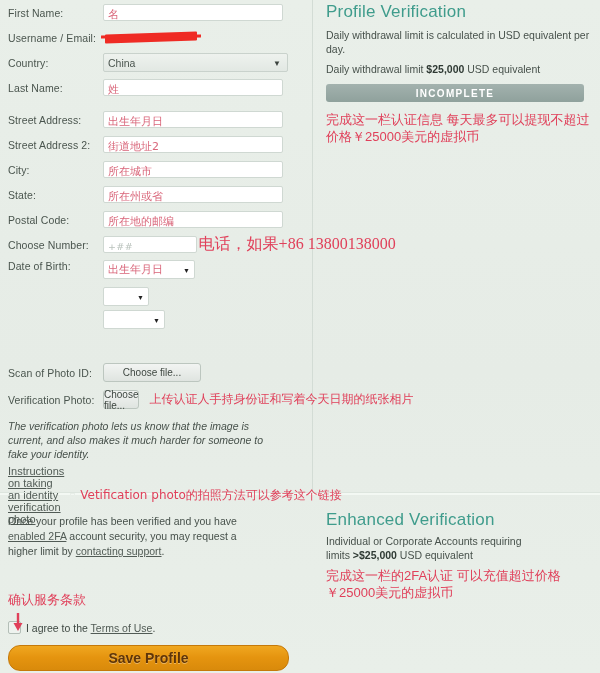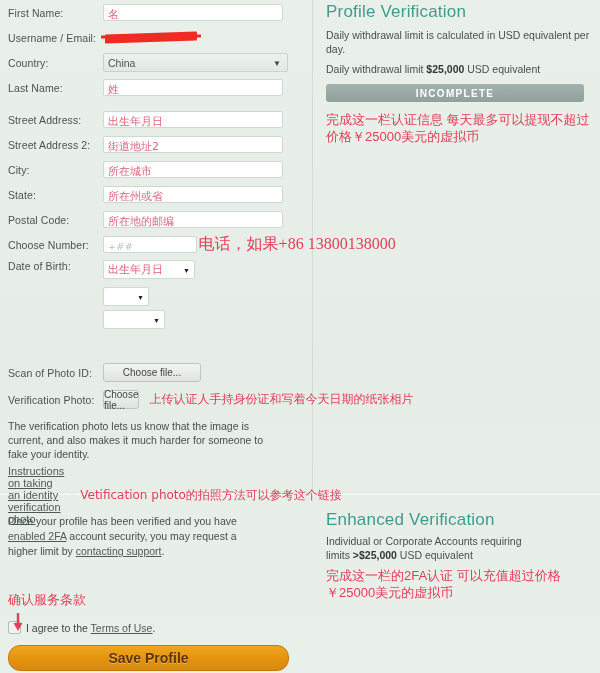--- a/index.html
+++ b/index.html
@@ -163,20 +163,21 @@
     white-space: nowrap;
     font-family: "DejaVu Sans", sans-serif;
   }
 
   .helptext {
     padding: 6px 8px 0 8px;
     width: 265px;
     font-size: 10.5px;
     line-height: 14px;
     color: #47514b;
+    font-style: italic;
   }
   .link {
     color: #515b55;
     text-decoration: underline;
   }
   .instr-row {
     display: flex; align-items: center;
     padding-left: 8px; margin-top: 4px;
   }
   .ext-icon {

